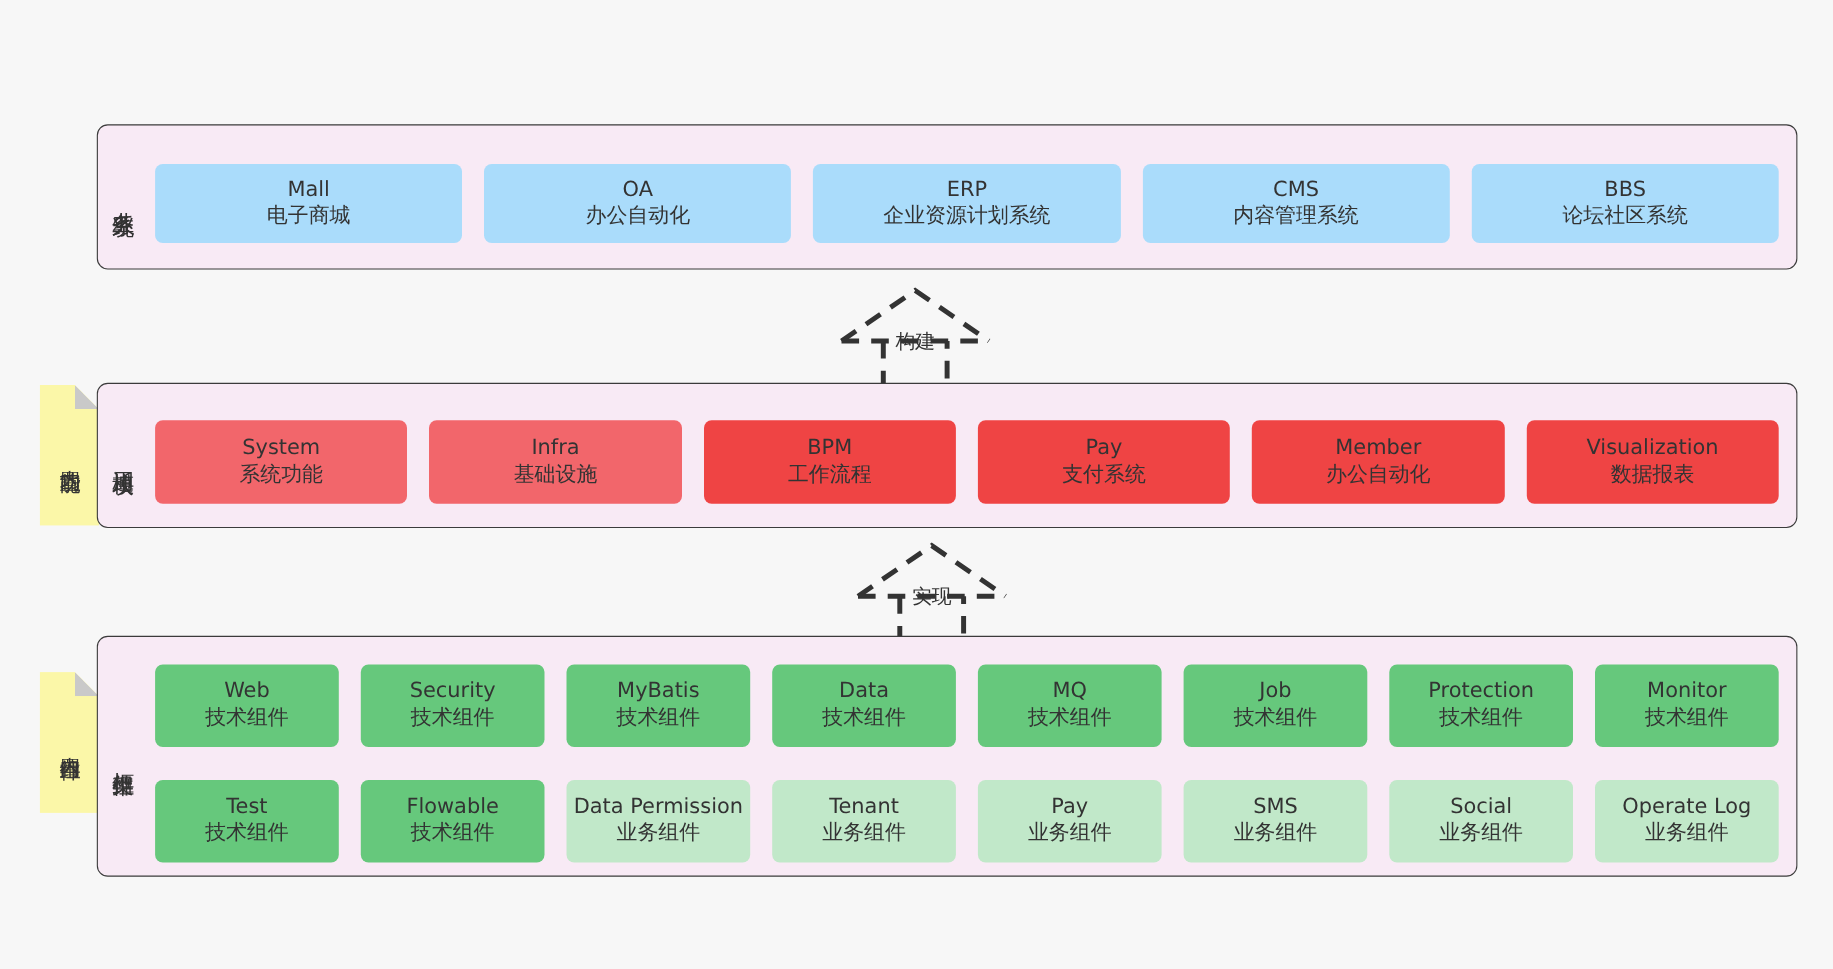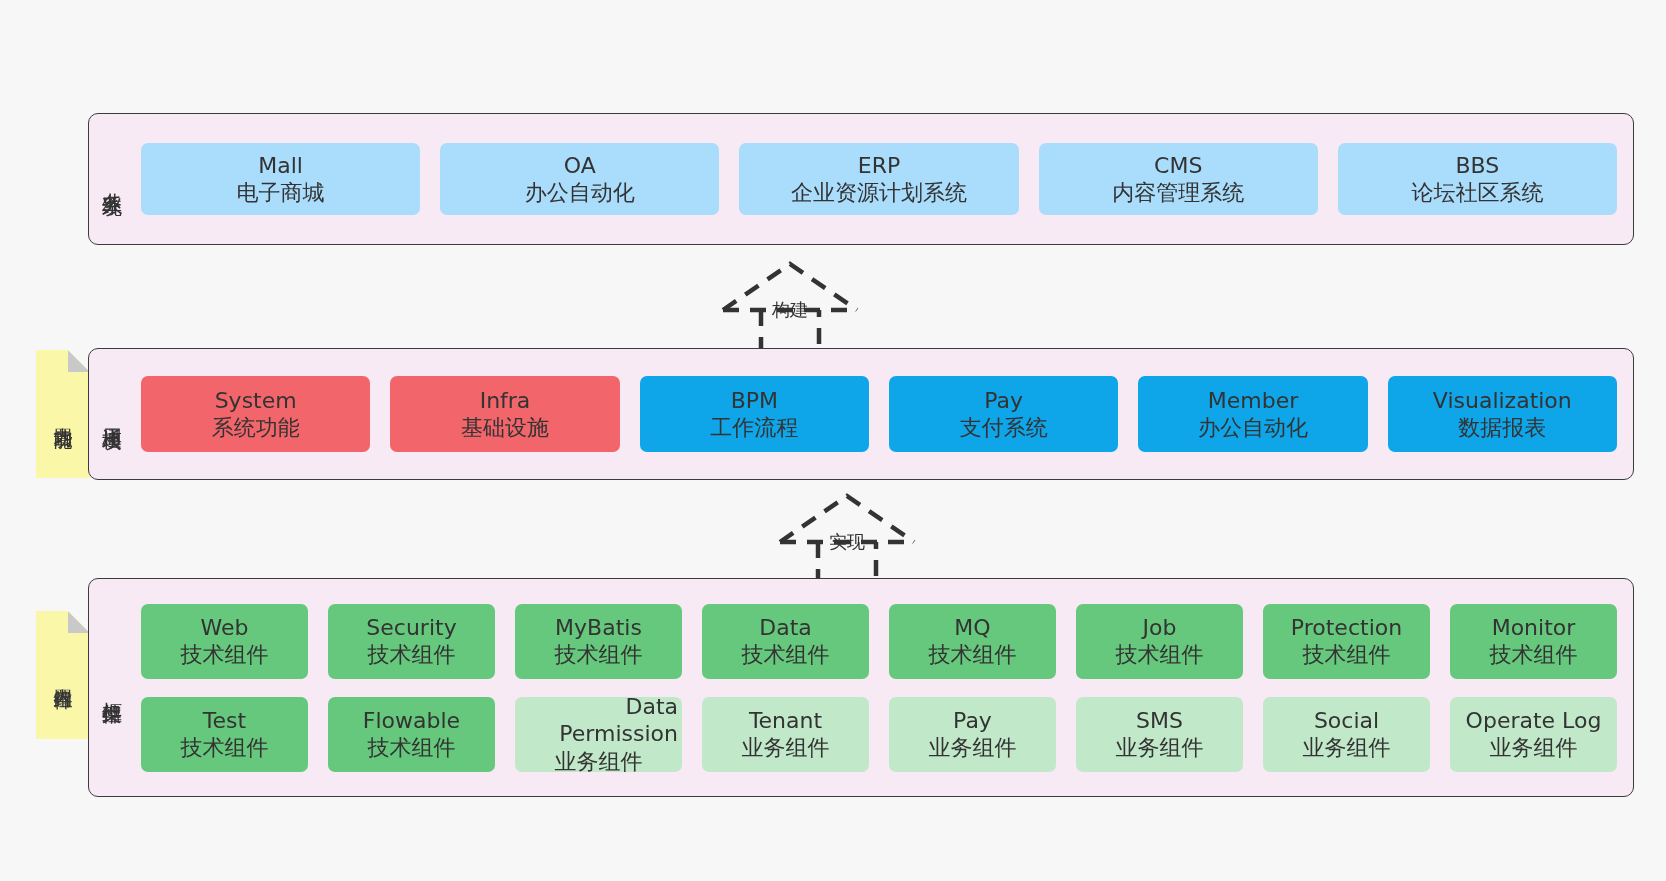--- a/index.html
+++ b/index.html
@@ -55,34 +55,35 @@
     align-items: stretch;
   }
   .node {
     flex: 1 1 0;
     border-radius: 7px;
     display: flex;
     flex-direction: column;
     align-items: center;
     justify-content: center;
     text-align: center;
-    font-size: 22px;
+    font-size: 19px;
     line-height: 1.25;
     color: #333333;
     padding: 6px 4px;
     box-sizing: border-box;
     user-select: none;
+    margin-top: 12px;
   }
   .node .ln { display: block; white-space: nowrap; }
   .node .ln.wrap { white-space: normal; }
 
   
   .c-blue        { background: #aadcfb; }
   .c-red         { background: #f2666b; }
-  .c-pink        { background: #0ea5e9; }
+  .c-pink        { background: #ef4444; }
   .c-green       { background: #66c87c; }
   .c-greenlight  { background: #c1e8c9; }
 
   
   #layer-business { left: 88px;  top: 113px; width: 1546px; height: 132px; }
   #layer-common   { left: 88px;  top: 348px; width: 1546px; height: 132px; }
   #layer-frame    { left: 88px;  top: 578px; width: 1546px; height: 219px; }
 
   #layer-business .node { height: 72px; }
   #layer-common   .node { height: 76px; }
@@ -128,21 +129,21 @@
     position: absolute;
     left: 0;
     right: 0;
     top: 40px;
     text-align: center;
     font-size: 18px;
     color: #333333;
     user-select: none;
     pointer-events: none;
   }
-  #arrow-build   { left: 715px; top: 258px; }
+  #arrow-build   { left: 757px; top: 258px; }
   #arrow-realize { left: 772px; top: 490px; }
 </style>
 </head>
 <body>
 
 <div class="note" id="note-common">
   <span>内置功能</span>
   <span class="note-fold"></span>
 </div>
 <div class="note" id="note-frame">

